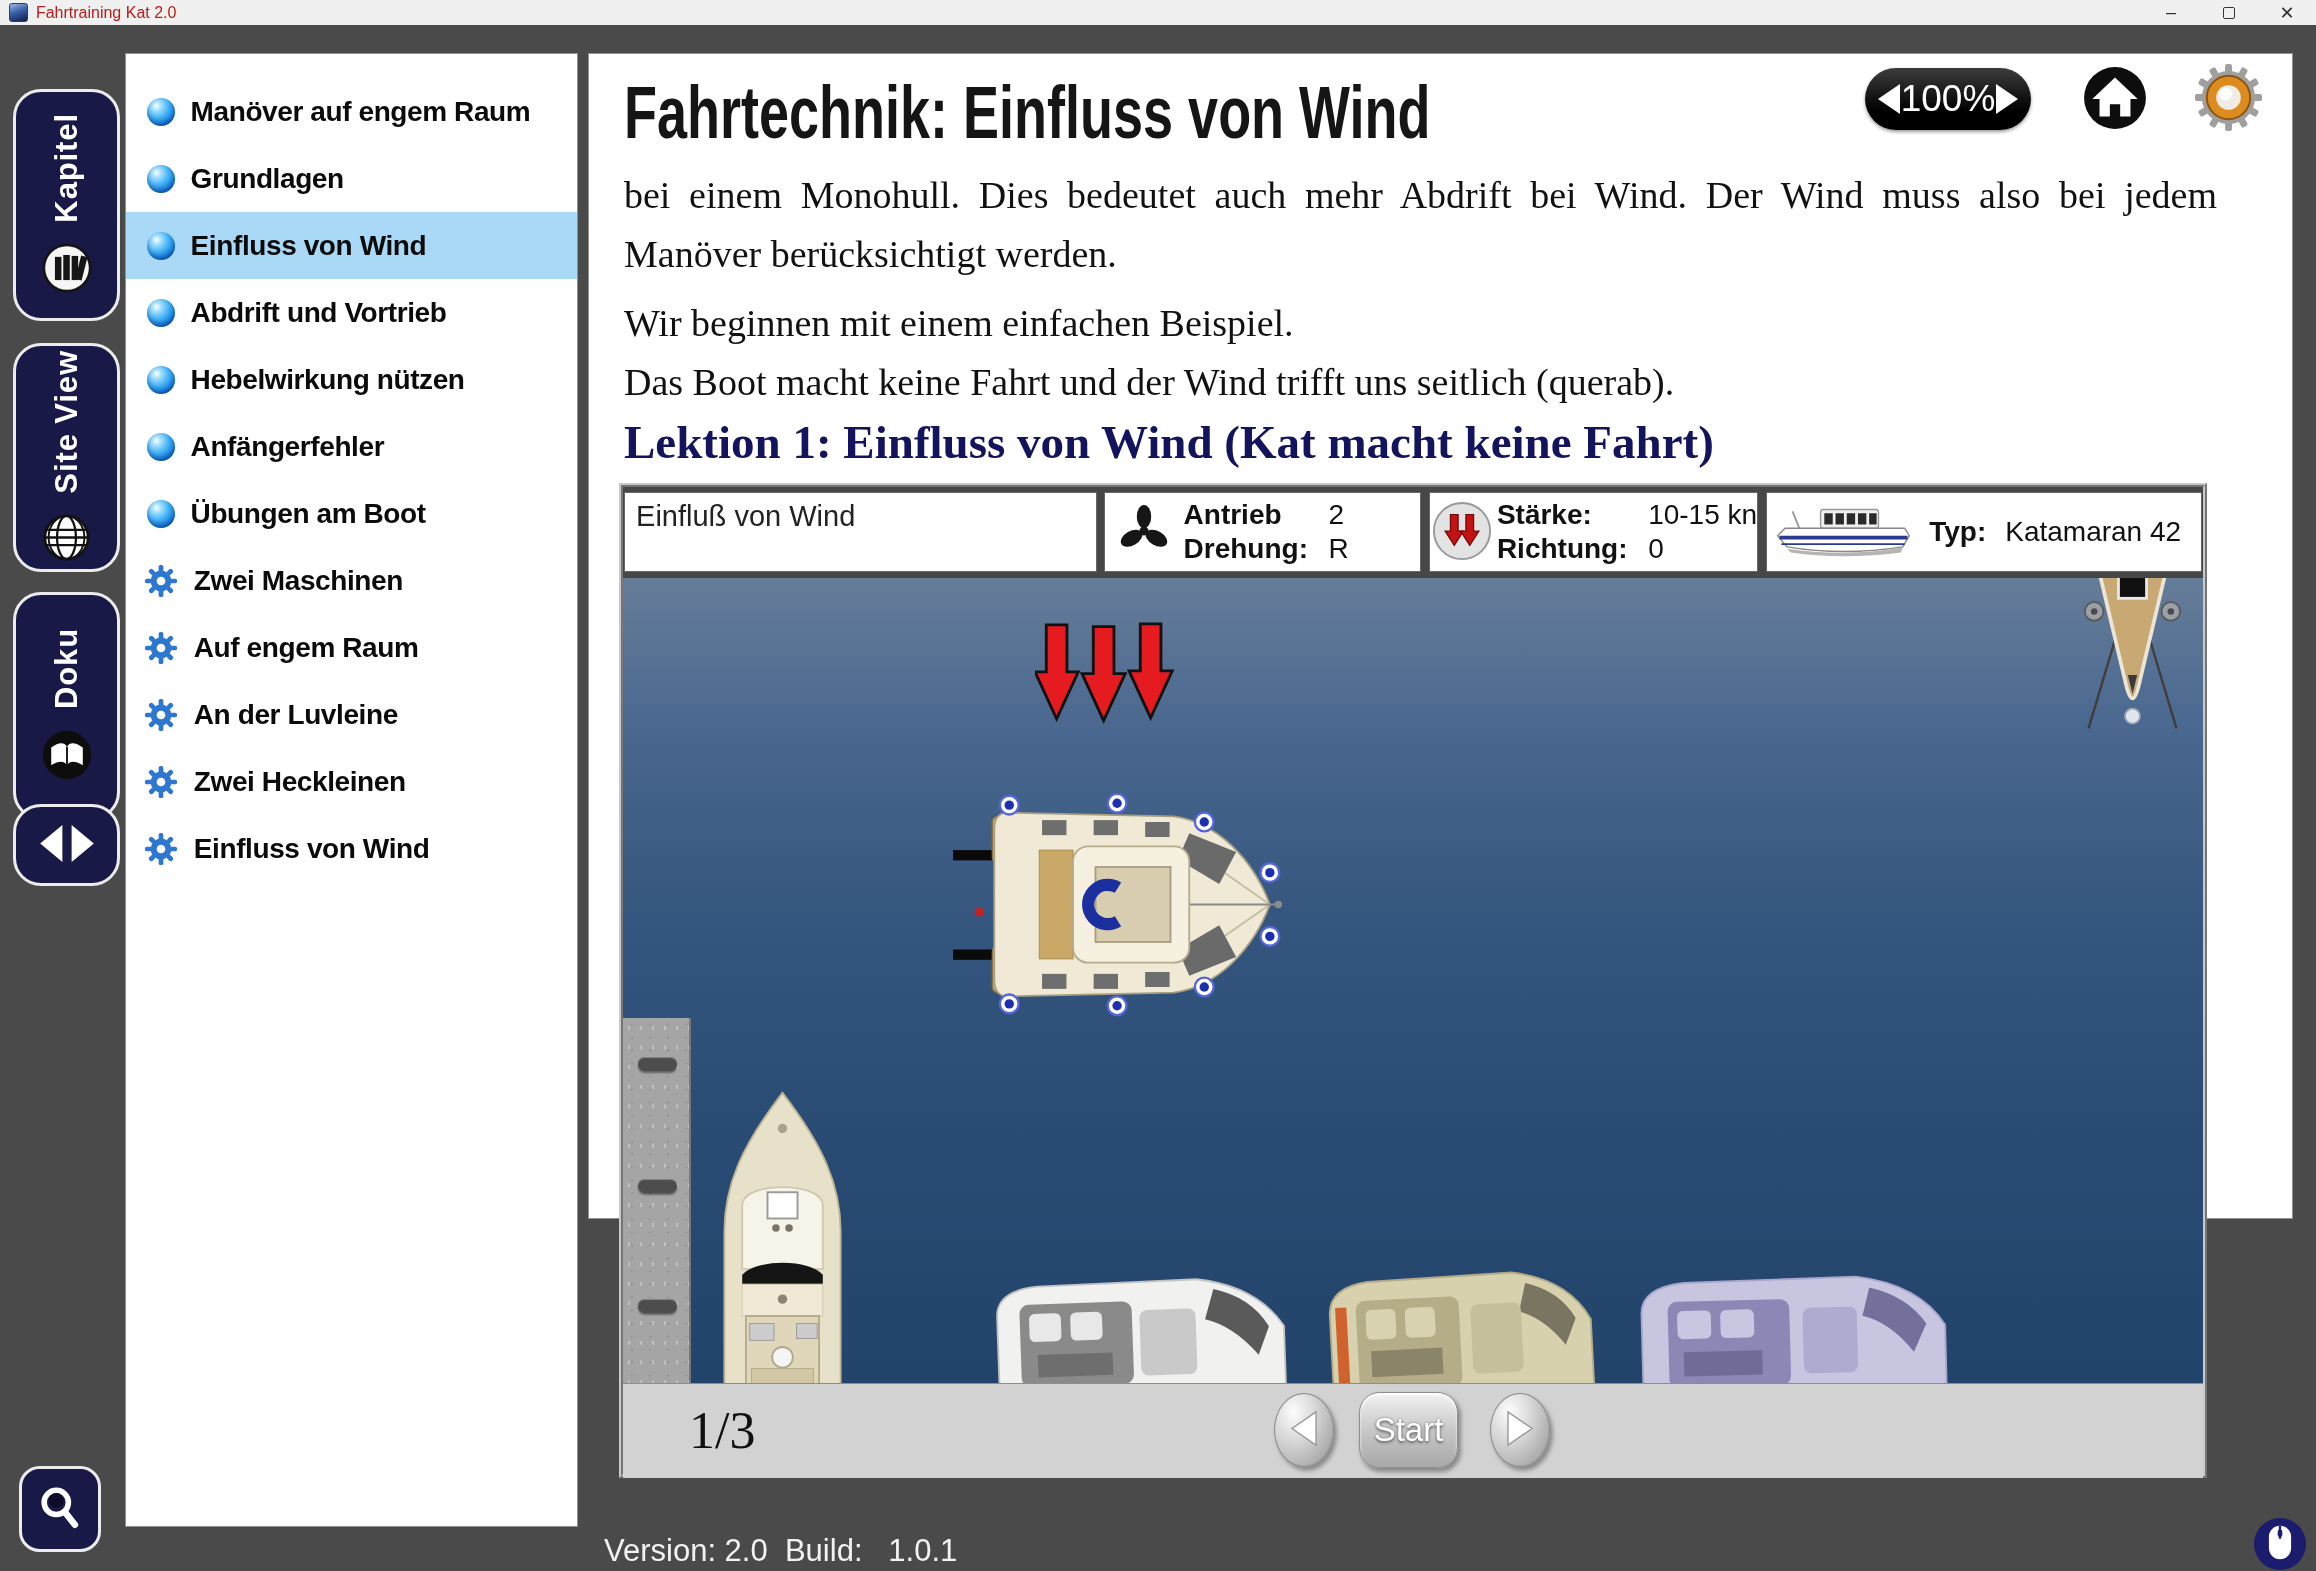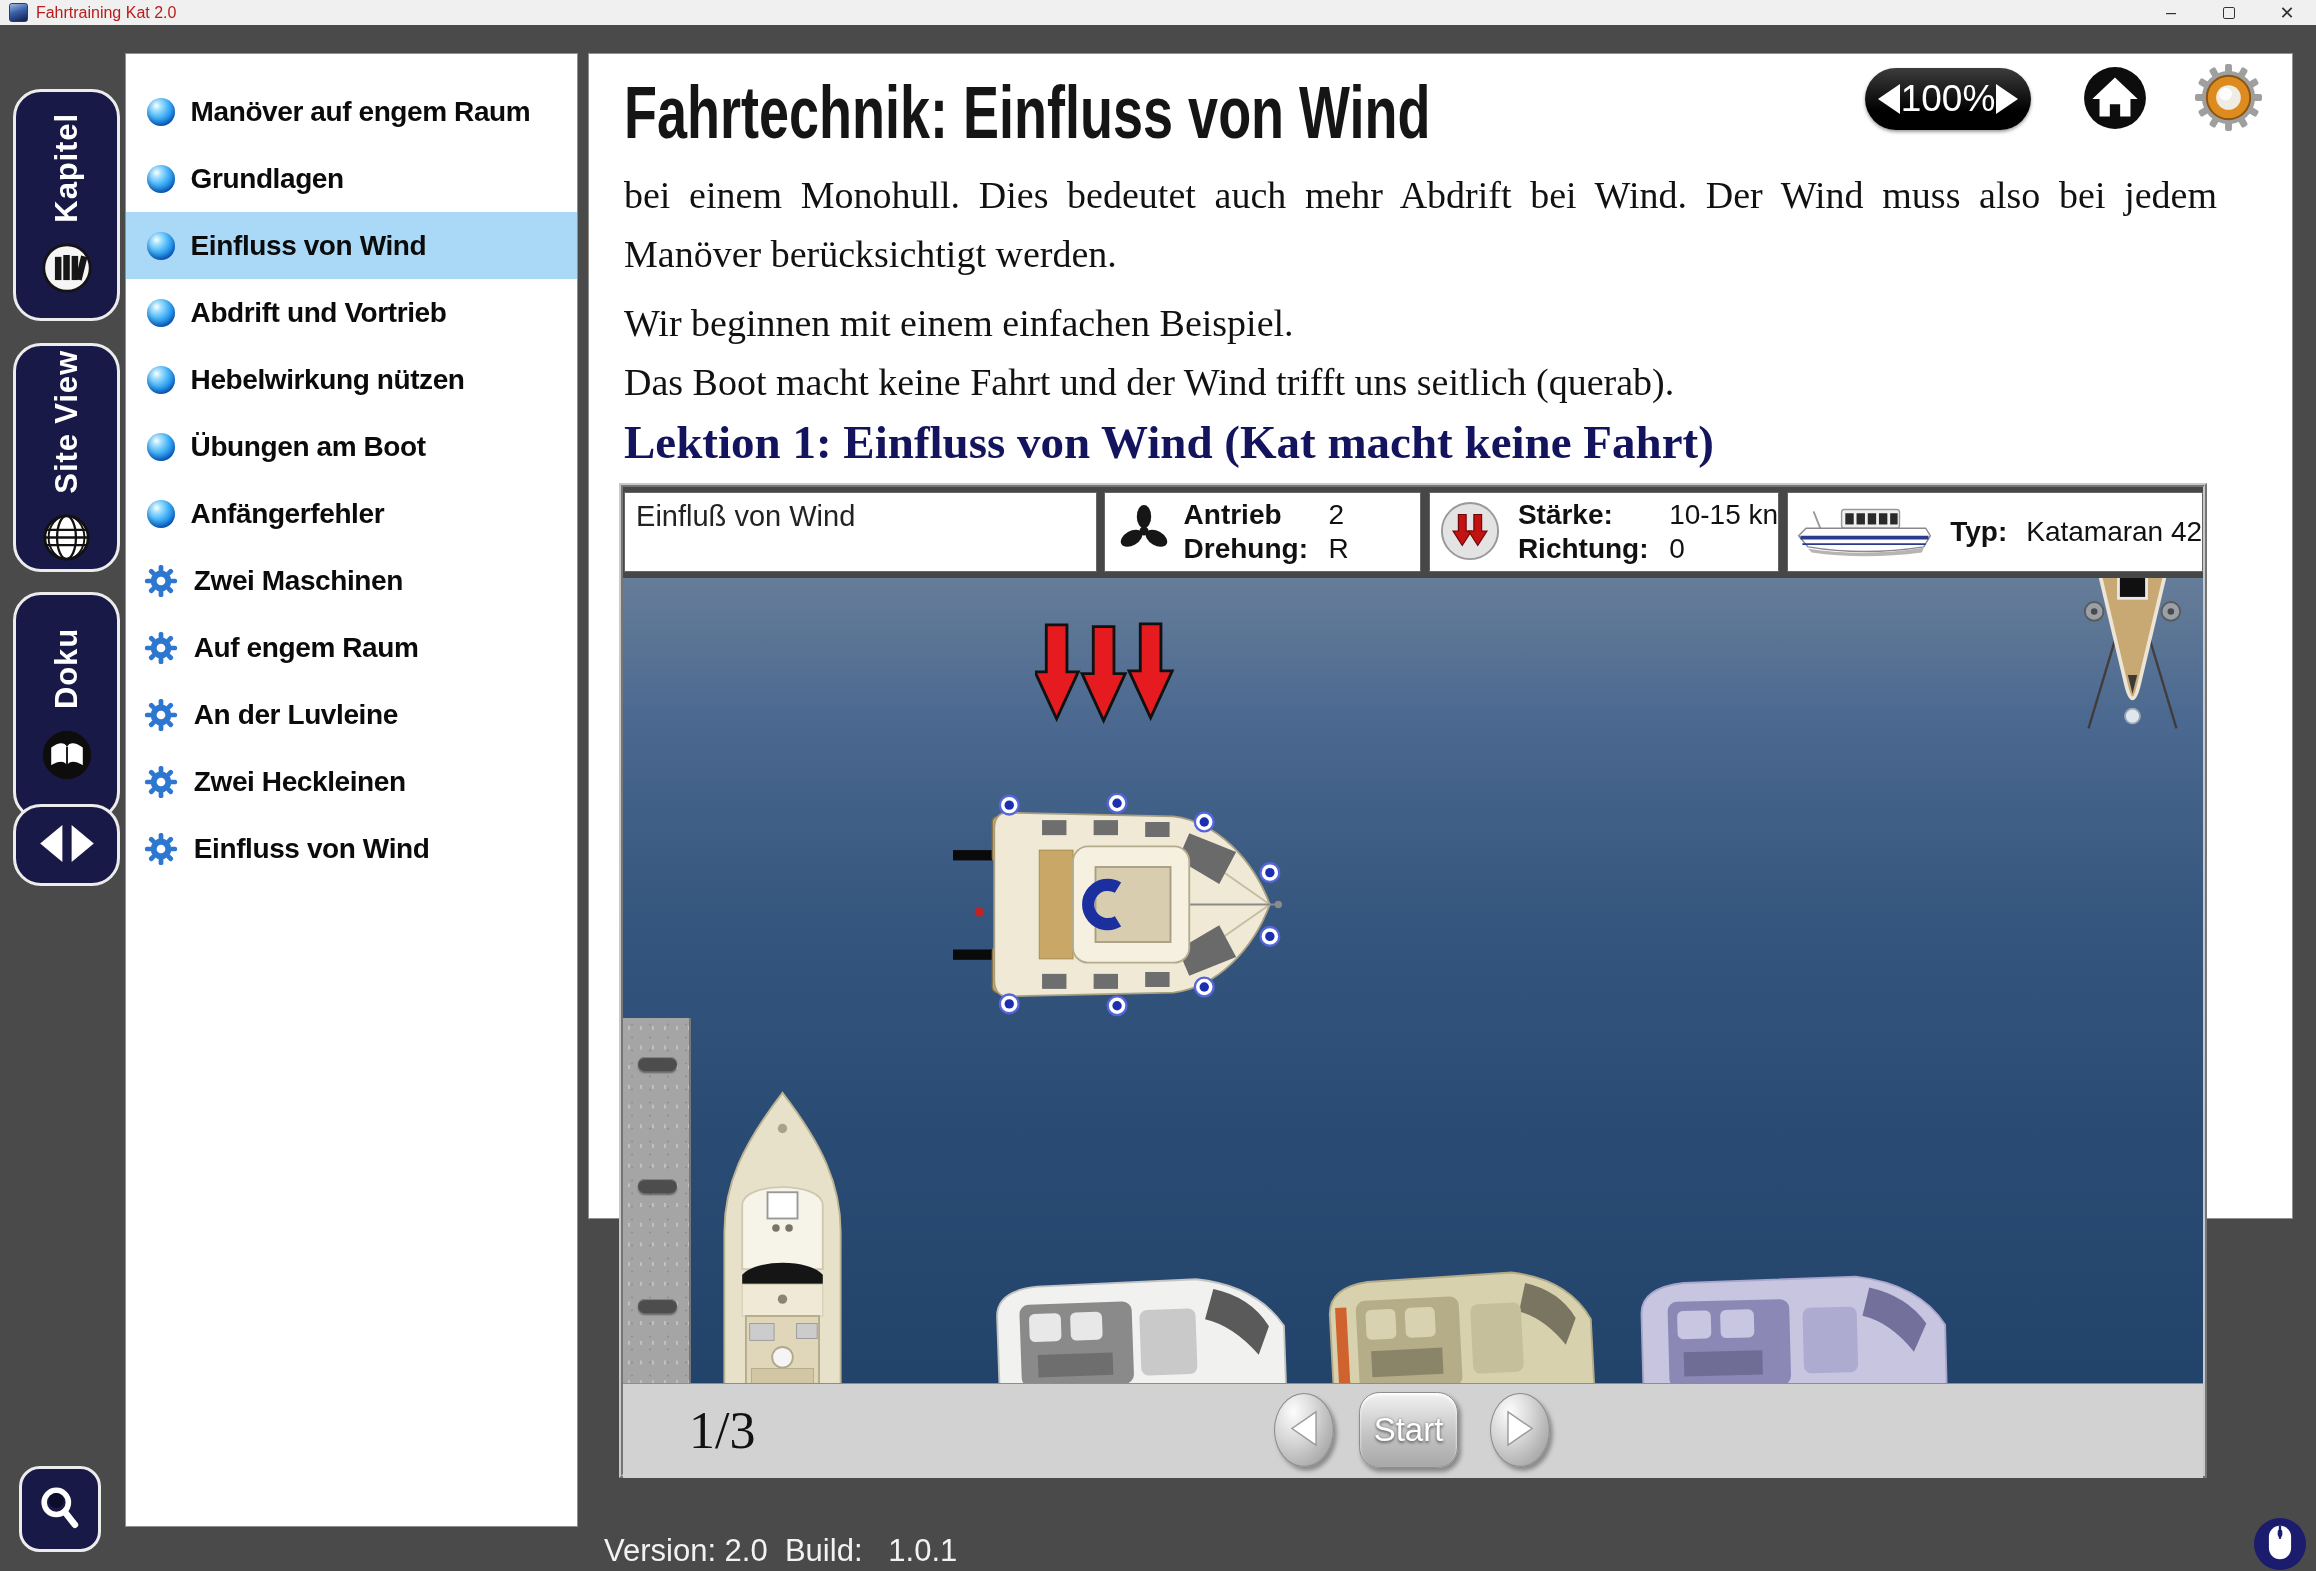--- a/index.html
+++ b/index.html
@@ -56,21 +56,21 @@
   .p2 { top:240px; }
   .p3 { top:299px; }
   .lesson-heading { position:absolute; left:35px; top:361px; font-family:"Liberation Serif",serif; font-weight:700; font-size:47px; color:#14145e; white-space:nowrap; }
 
   
   .sim { position:absolute; left:30px; top:429px; width:1588px; height:995px; background:#474747; border:4.7px ridge #c9c9c9; }
   .sim-infobar { height:91px; display:flex; gap:7.5px; padding:4.7px 0.9px 5.6px 0.9px; background:#474747; }
   .info-box { background:#fff; border:1.9px solid #666; height:100%; }
   .box-scenario { flex:0 0 473px; padding:7.5px 11.2px; font-size:29px; color:#222; }
   .box-antrieb { flex:0 0 317px; display:flex; align-items:center; padding-left:11.2px; gap:13px; }
-  .box-staerke { flex:0 0 320px; display:flex; align-items:center; padding-left:9px; gap:17px; }
+  .box-staerke { flex:0 0 320px; display:flex; align-items:center; padding-left:1px; gap:4px; }
   .box-typ { flex:1 1 auto; display:flex; align-items:center; padding-left:5.6px; gap:15px; }
   .kv-rows { display:grid; grid-template-columns:auto auto; column-gap:20.6px; row-gap:1.9px; align-items:center; }
   .kv-label { font-size:28px; font-weight:700; color:#111; white-space:nowrap; }
   .kv-value { font-size:28px; color:#111; white-space:nowrap; }
 
   .sim-canvas { position:relative; height:805px; overflow:hidden; cursor:default;
     background:linear-gradient(180deg,#667d99 0%,#4a6890 18%,#35567e 42%,#2a4c74 68%,#22436a 100%); }
 
   .dock { position:absolute; left:0; top:440px; width:68px; height:367px; background-color:#a5a5a5;
     background-image:radial-gradient(#8e8e8e 1.4px, transparent 1.5px), radial-gradient(#c0c0c0 1.1px, transparent 1.2px);
@@ -216,25 +216,25 @@
     <div class="nav-item">
       <span class="sphere"></span>
       <span class="nav-label">Abdrift und Vortrieb</span>
     </div>
     <div class="nav-item">
       <span class="sphere"></span>
       <span class="nav-label">Hebelwirkung nützen</span>
     </div>
     <div class="nav-item">
       <span class="sphere"></span>
+      <span class="nav-label">Anfängerfehler</span>
+    </div>
+    <div class="nav-item">
+      <span class="sphere"></span>
       <span class="nav-label">Übungen am Boot</span>
-    </div>
-    <div class="nav-item">
-      <span class="sphere"></span>
-      <span class="nav-label">Anfängerfehler</span>
     </div>
     <div class="nav-item">
       <span class="gear-slot"><svg width="34" height="34" viewBox="0 0 36 36">
             <use href="#sym-gear"></use>
           </svg></span>
       <span class="nav-label">Zwei Maschinen</span>
     </div>
     <div class="nav-item">
       <span class="gear-slot"><svg width="34" height="34" viewBox="0 0 36 36">
             <use href="#sym-gear"></use>

